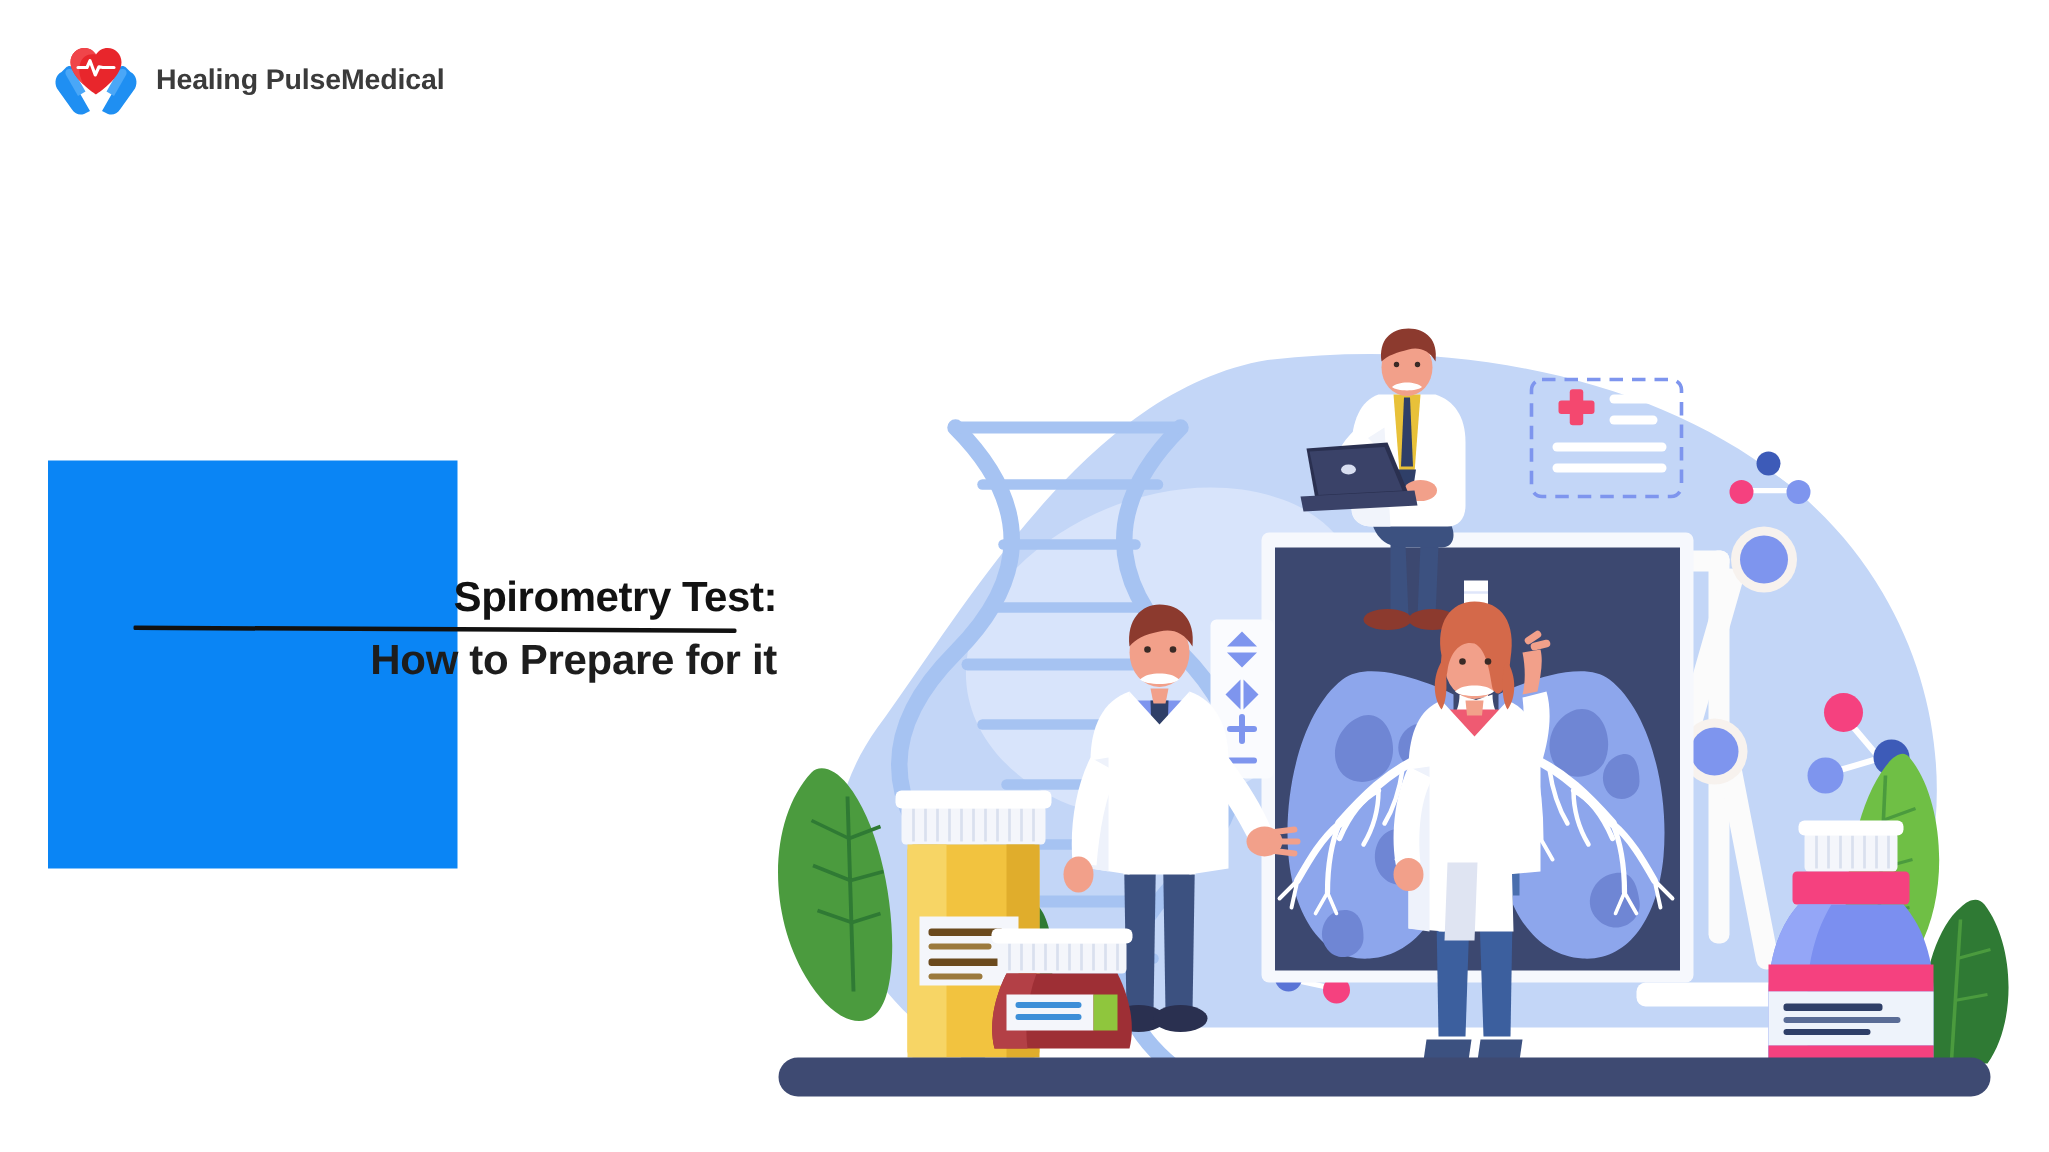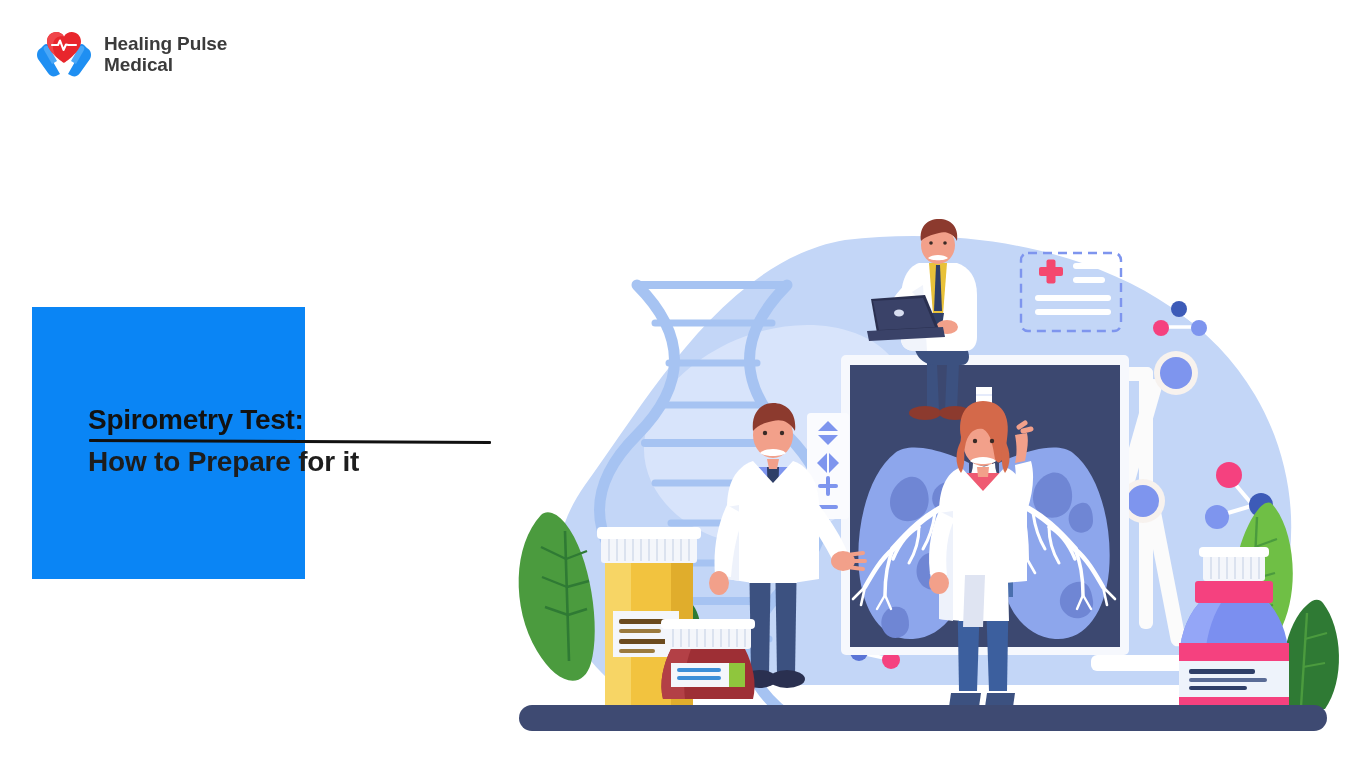--- a/index.html
+++ b/index.html
@@ -23,21 +23,21 @@
     position: absolute;
     left: 33px;
     top: 26px;
     display: flex;
     align-items: center;
     gap: 9px;
   }
   .logo-mark { width: 62px; height: 56px; display: block; }
   .logo-text {
     display: flex;
-    flex-direction: column;
+    flex-direction: row;
     line-height: 1.12;
   }
   .logo-line {
     font-size: 19px;
     font-weight: bold;
     color: #3b3b3b;
     letter-spacing: -0.1px;
     white-space: nowrap;
   }
 
@@ -46,22 +46,23 @@
     position: absolute;
     left: 32px;
     top: 307px;
     width: 273px;
     height: 272px;
     background: #0a85f5;
   }
   .title-wrap {
     position: absolute;
     left: 88px;
-    top: 404px;
+    top: 382px;
     width: 430px;
+    text-align: right;
   }
   .title-line1 {
     font-size: 28px;
     font-weight: bold;
     color: #121212;
     letter-spacing: -0.3px;
     line-height: 1.12;
     white-space: nowrap;
   }
   .title-rule {

